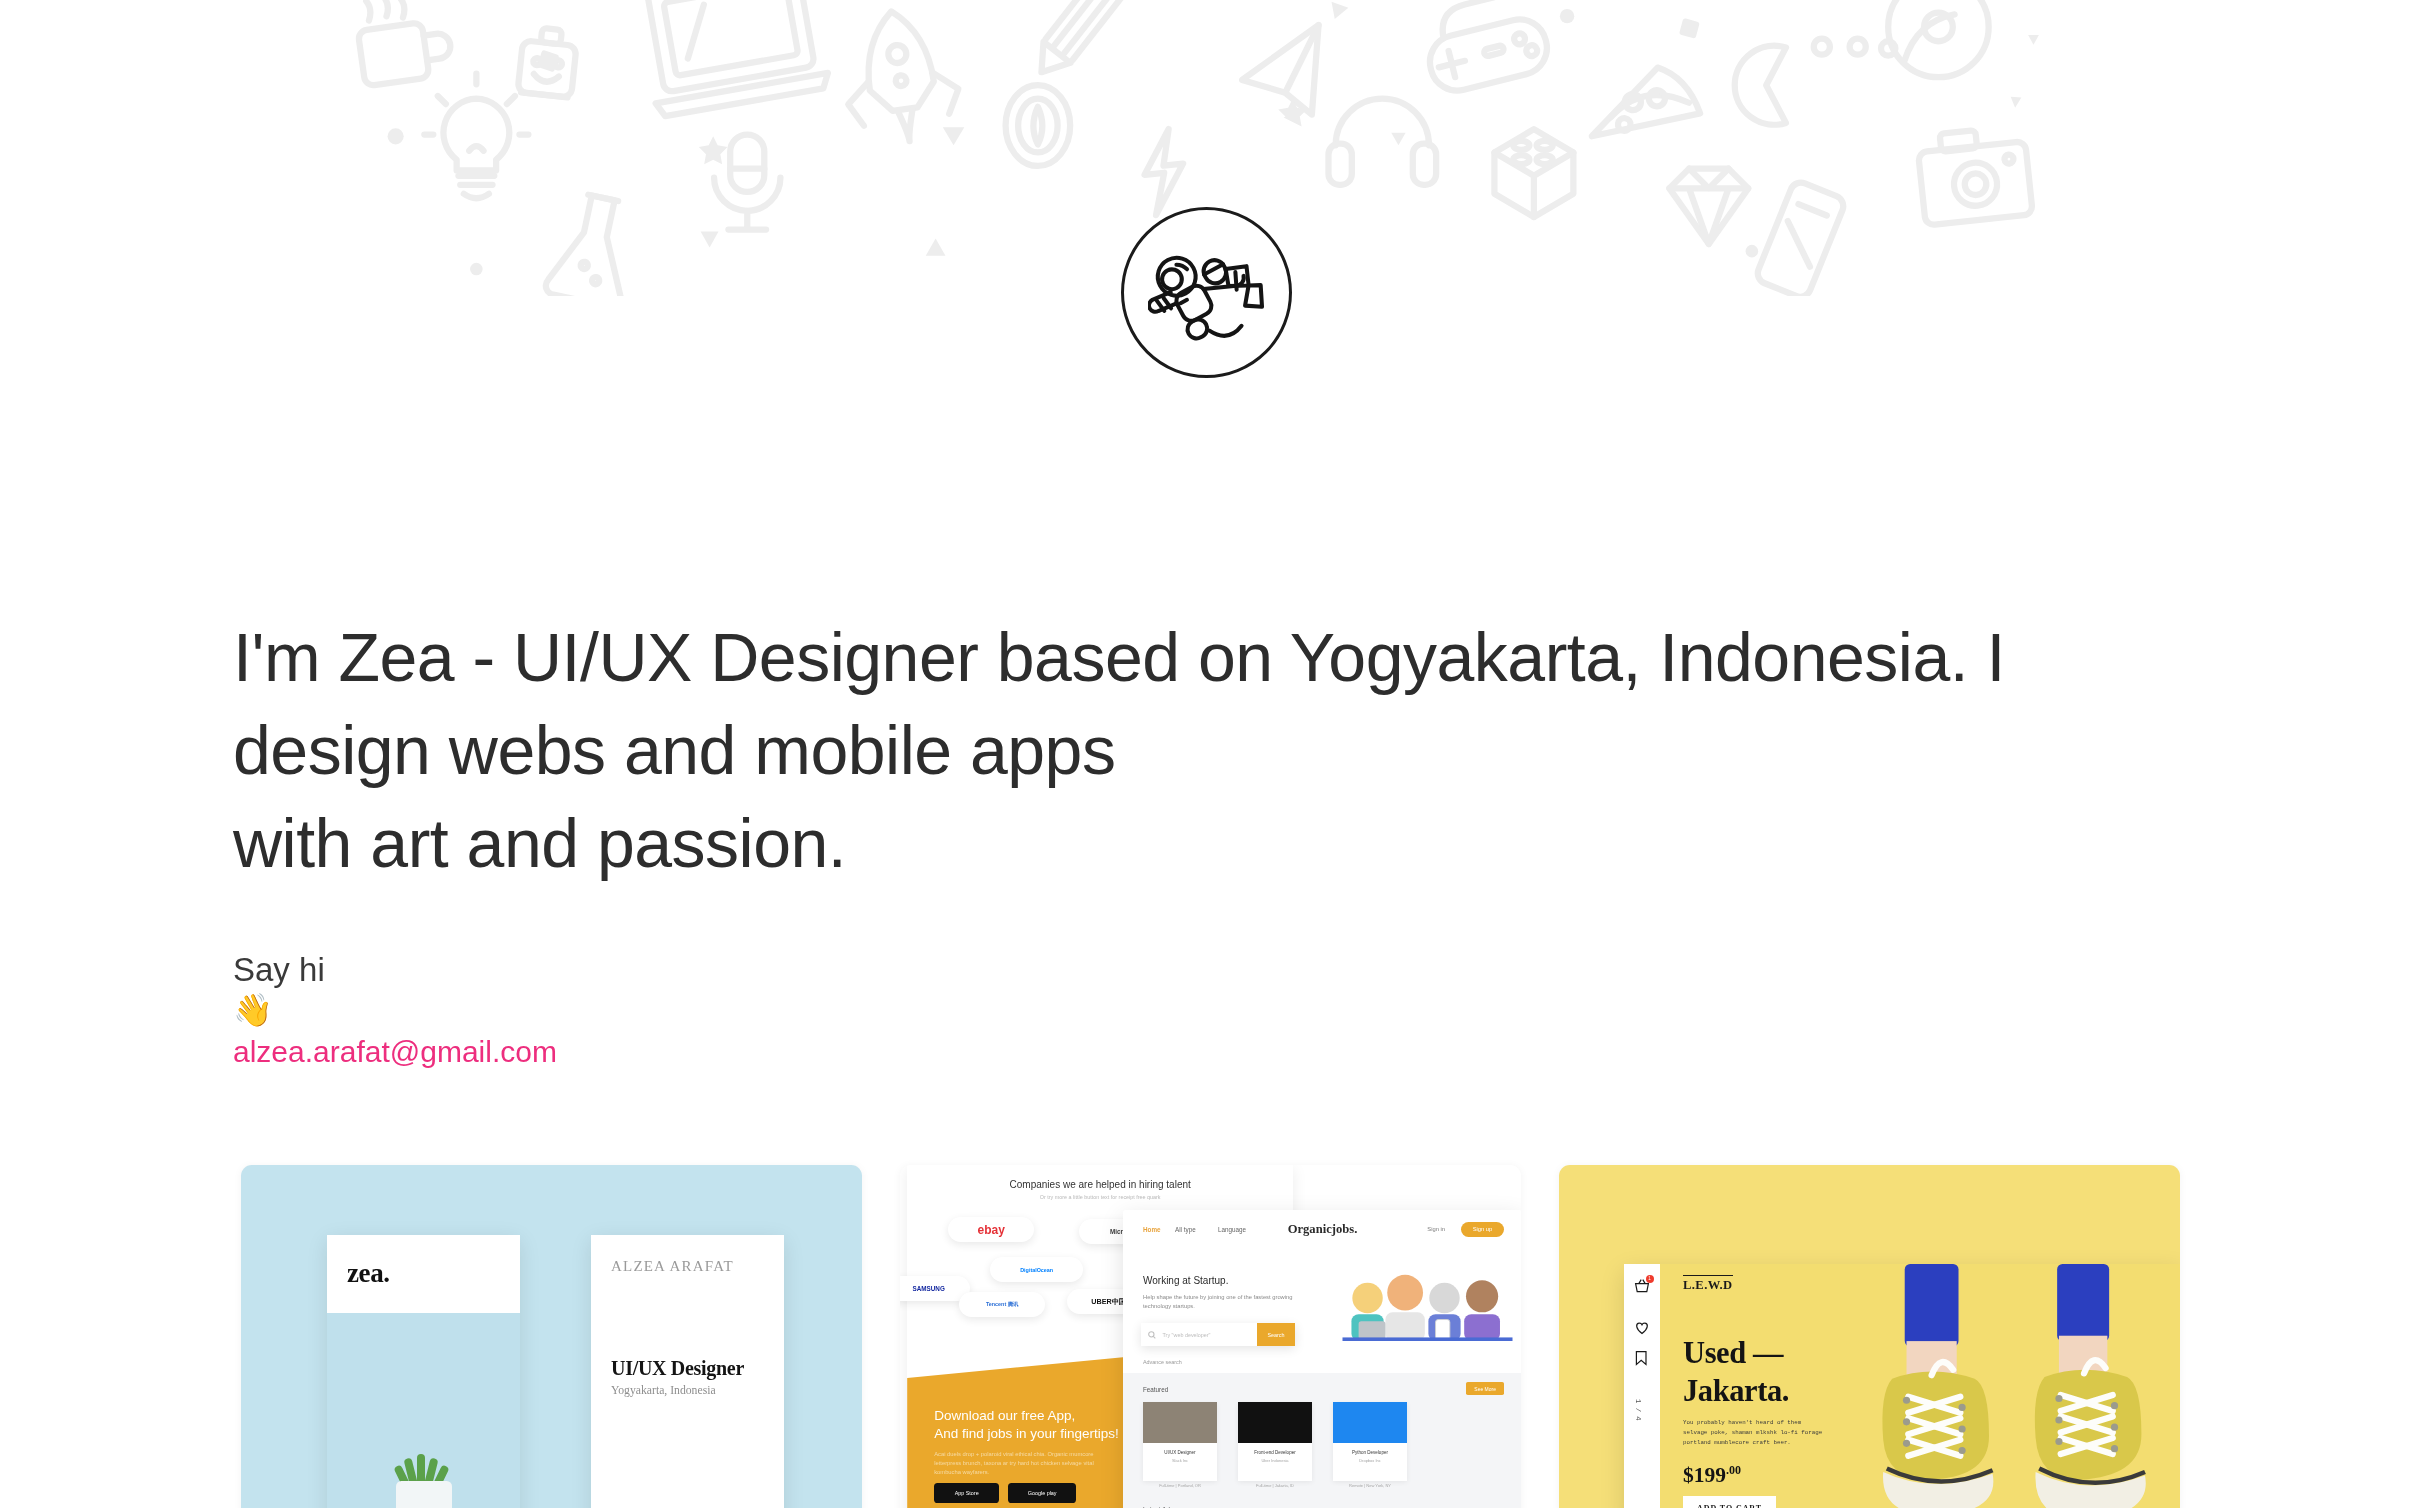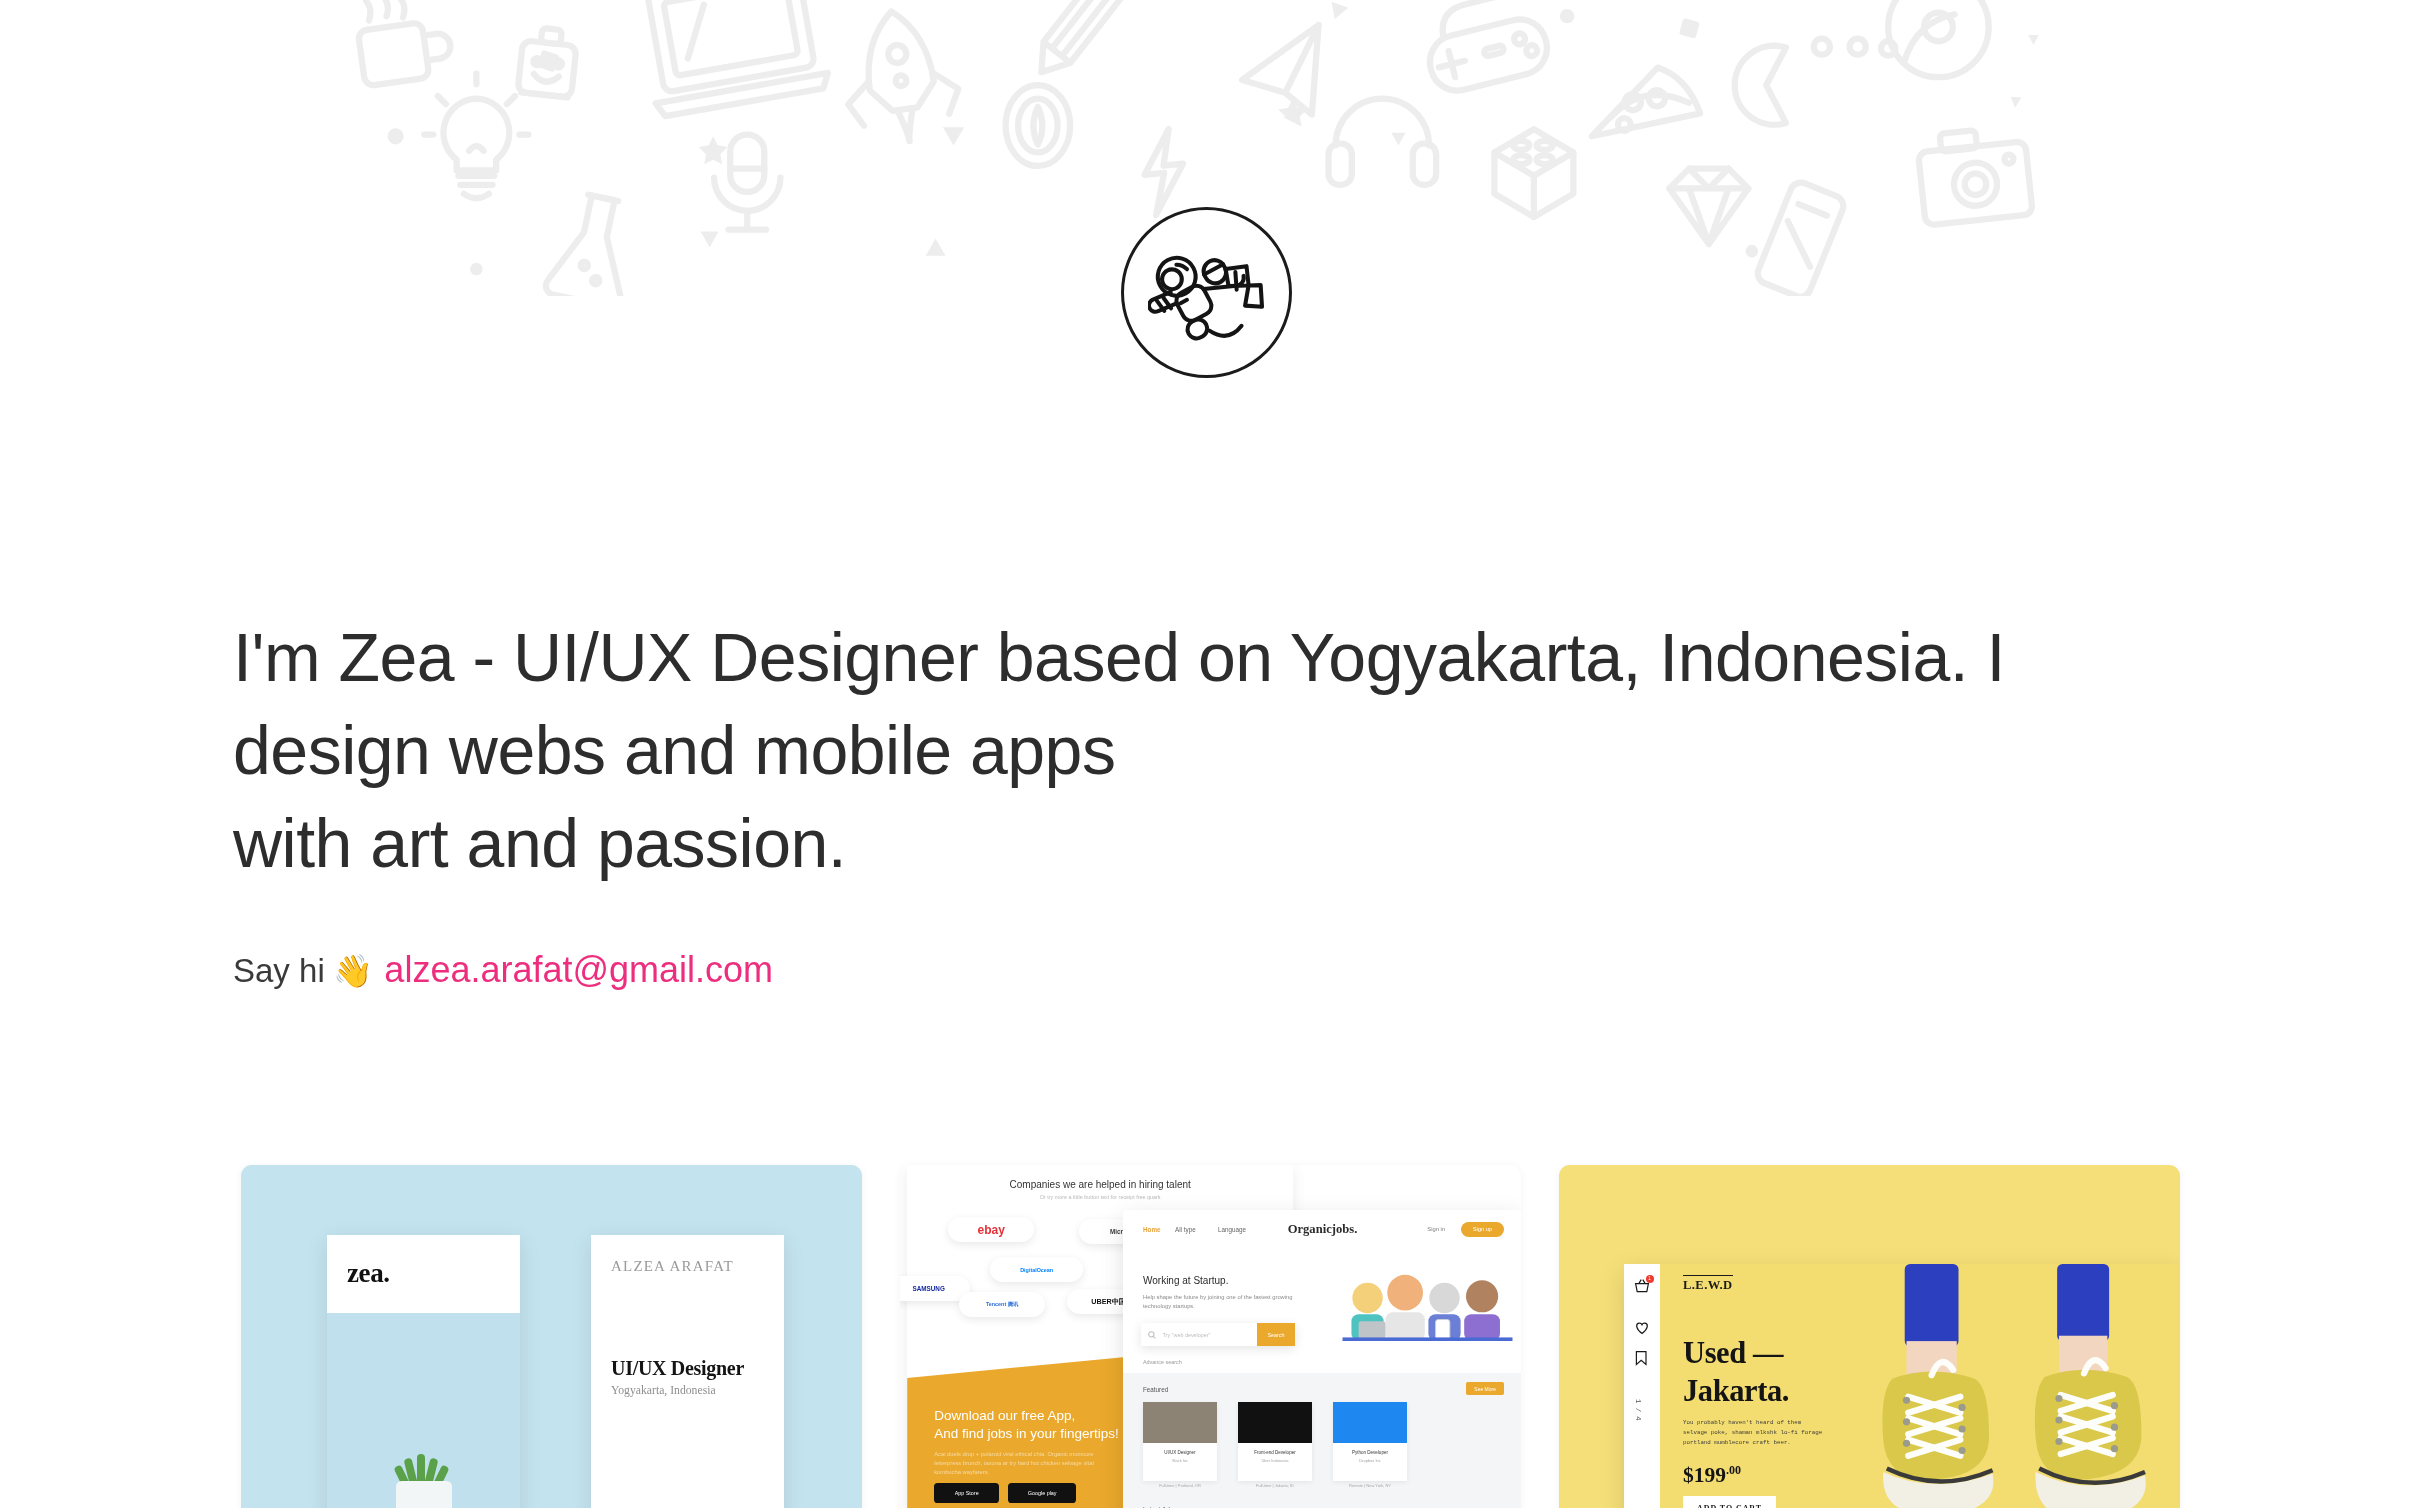--- a/index.html
+++ b/index.html
@@ -39,28 +39,28 @@
     font-weight:400;
     color:#2d2d2d;
     letter-spacing:-0.5px;
     white-space:pre-line;
   }
   .say-hi {
     margin-top:59px;
     font-size:33px;
     line-height:41px;
     color:#3a3a3a;
-    display:flex; align-items:baseline; gap:0;
+    display:flex; align-items:baseline; gap:0;flex-direction:column;
   }
   .say-hi .label { margin-right:9px; }
   .wave { font-size:32px; margin-right:10.8px; display:inline-block; }
   .email {
     color:#ed2e7e;
     text-decoration:none;
-    font-size:36px;
+    font-size:30px;
   }
 
   
   .cards {
     position:absolute; left:241px; top:1165px;
     width:1939px; height:359px;
     display:flex; gap:38px;
   }
   .card {
     width:621px; height:359px;

